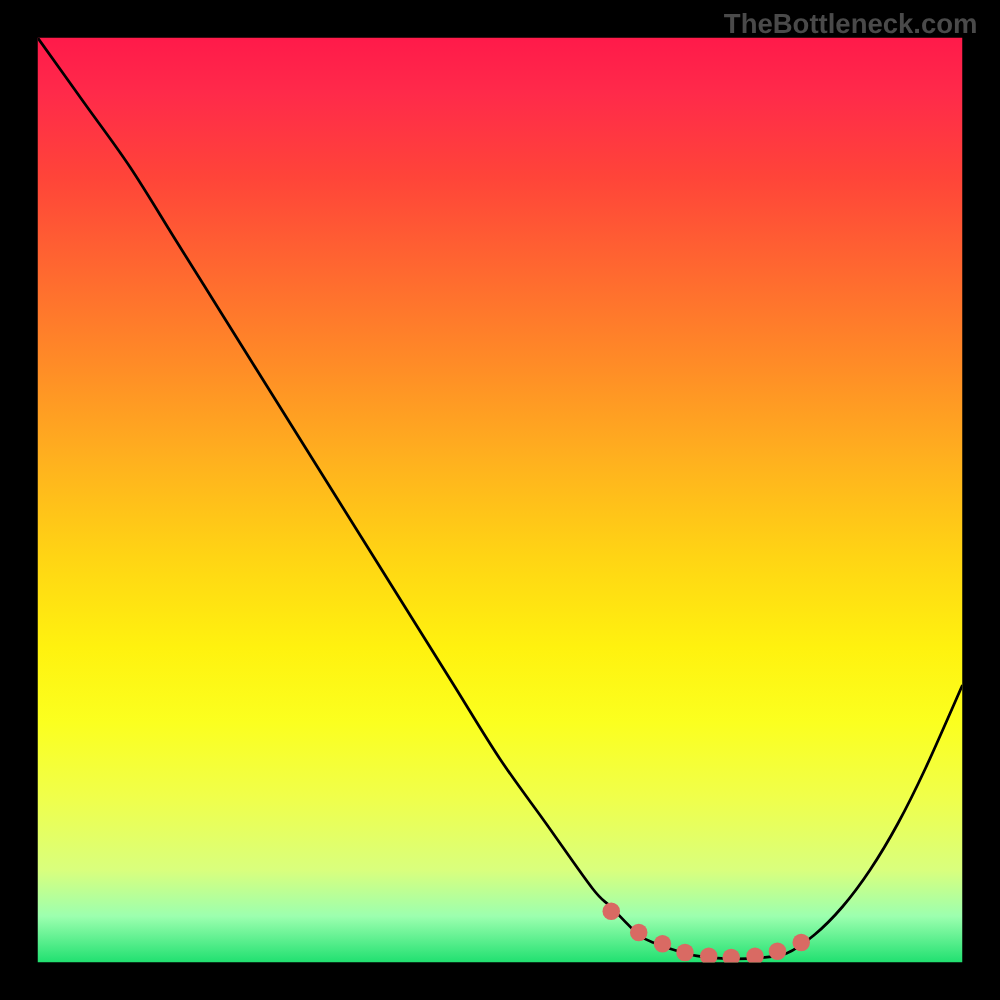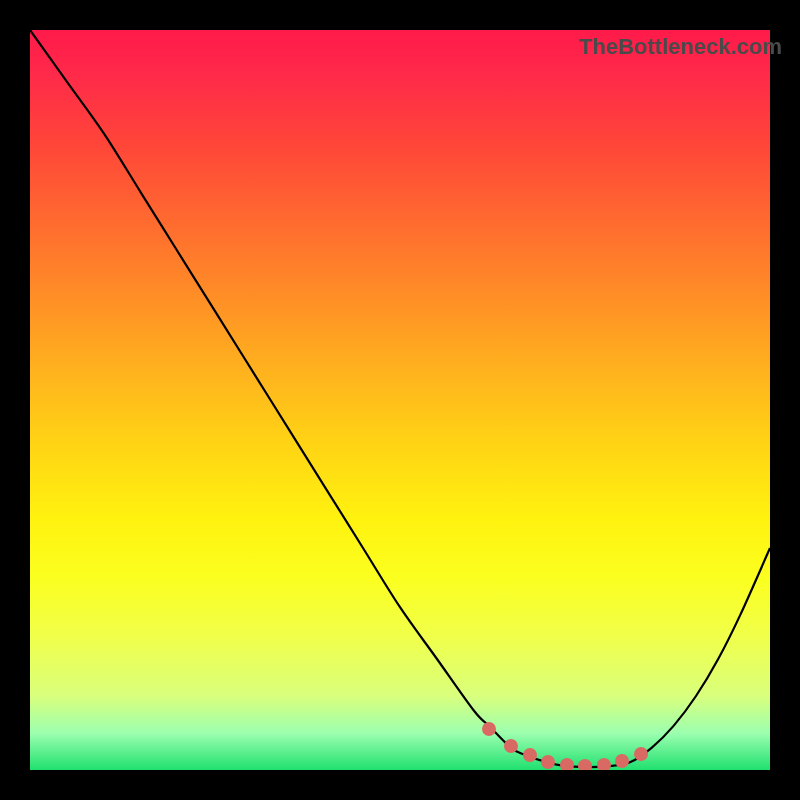--- a/index.html
+++ b/index.html
@@ -12,21 +12,20 @@
     overflow: hidden;
   }
   .watermark {
     position: absolute;
     top: 6px;
     right: 18px;
     color: #4a4a4a;
     font-size: 22px;
     font-weight: bold;
     z-index: 10;
-    margin-top: 28px;
   }
   .plot-area {
     position: absolute;
     left: 30px;
     top: 30px;
     width: 740px;
     height: 740px;
     overflow: hidden;
   }
   .gradient-bg {

